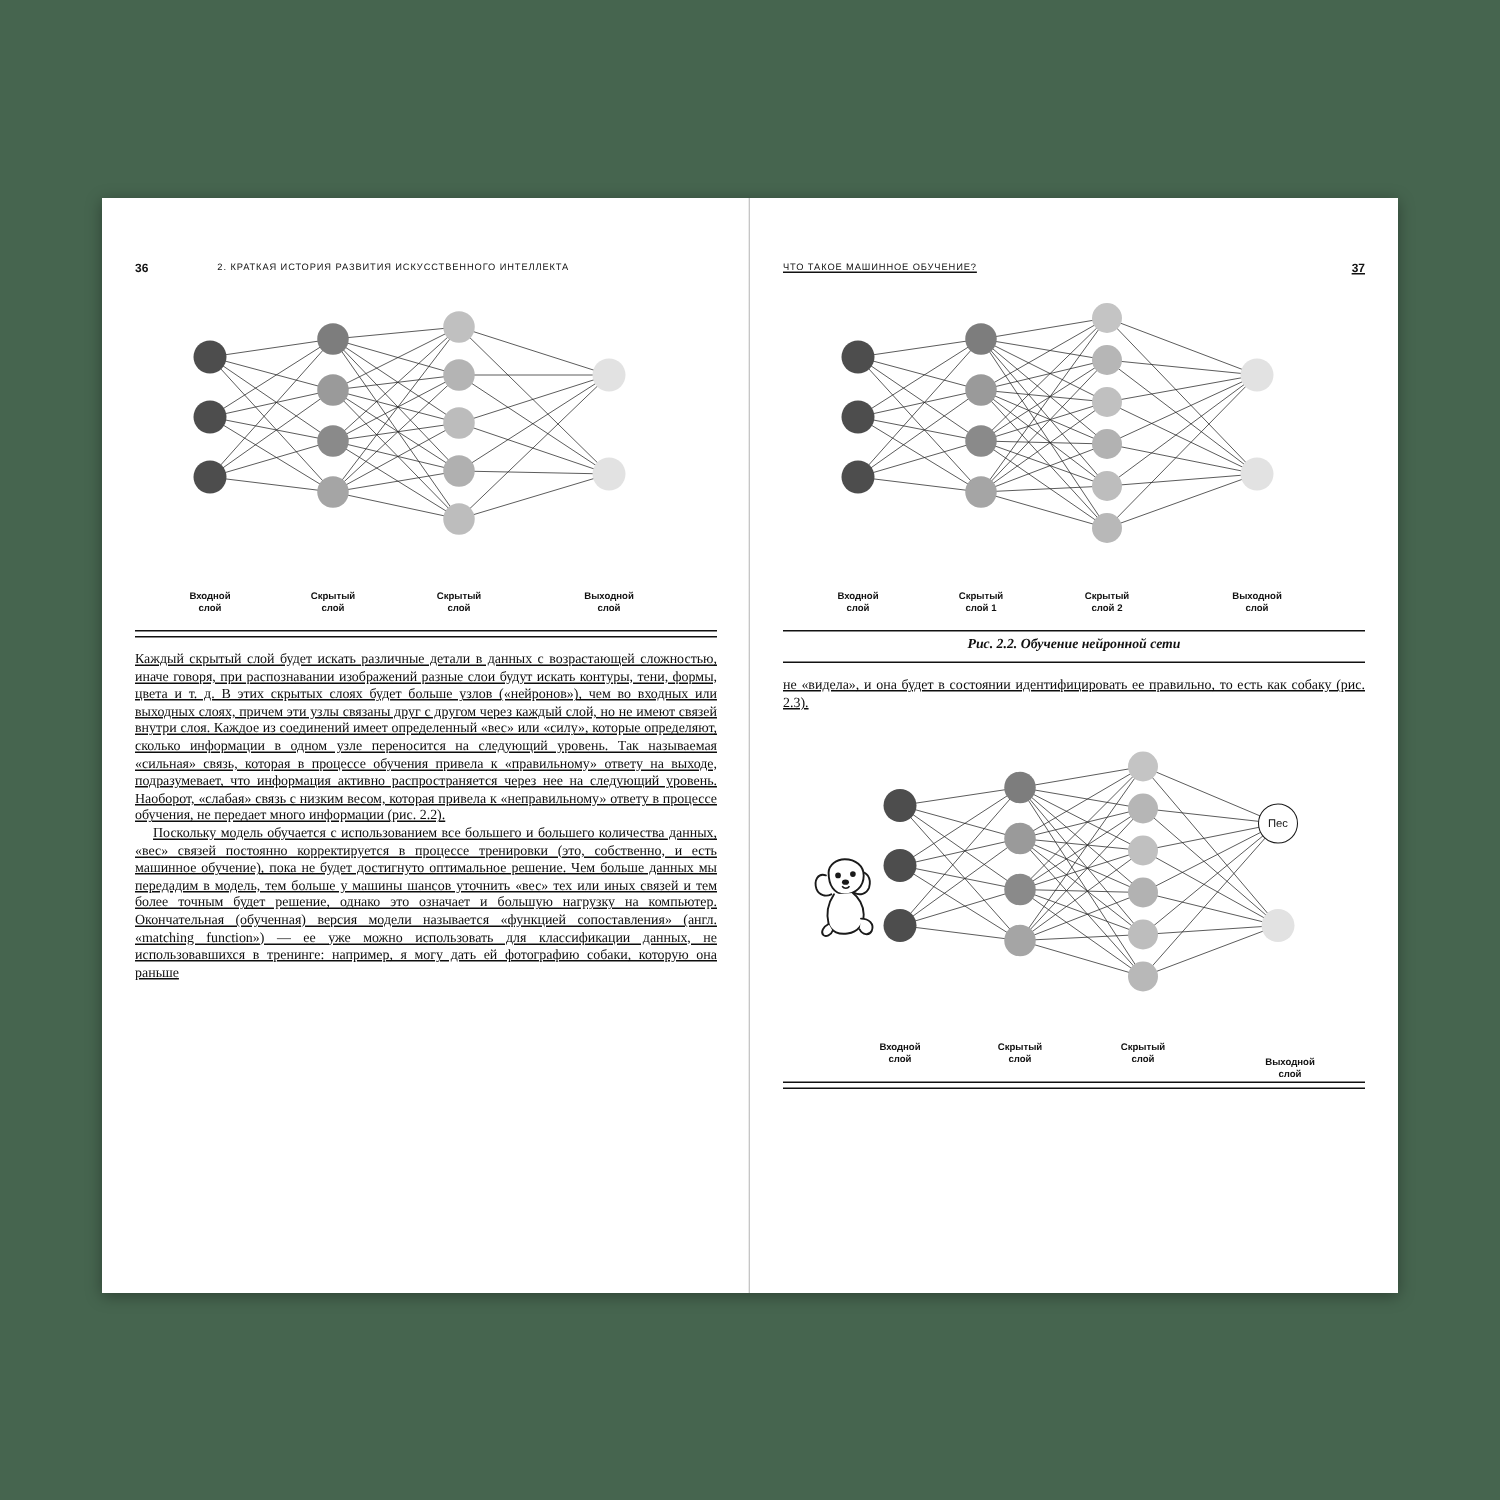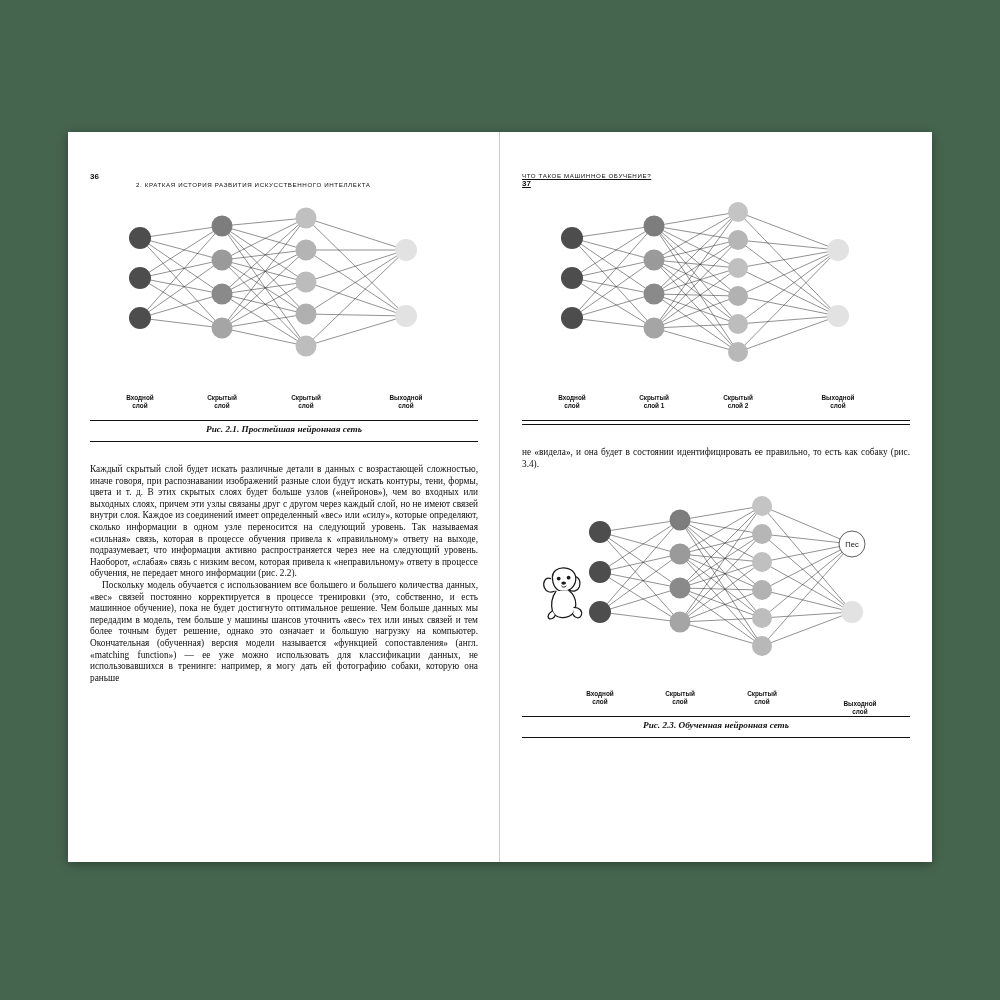--- a/index.html
+++ b/index.html
@@ -25,26 +25,25 @@
   }
   .page.left{ padding:40px 22px 20px 22px; }
   .page.right{ padding:40px 22px 20px 22px; }
   .gutter{
     position:absolute;
     left:431px; top:0; width:2px; height:730px;
     background:linear-gradient(to right,#d8d8d8,#bdbdbd,#e8e8e8);
   }
   
   .runhead{
-    display:flex; 
+    display:flex; align-items:center;
     font-family:"Liberation Sans", sans-serif;
     font-size:6.2px; letter-spacing:0.6px;
     color:#111; text-transform:uppercase;
     height:12px;
-    flex-direction:column;
   }
   .runhead .folio{
     font-size:8px; font-weight:bold; letter-spacing:0;
   }
   .runhead.left-head .title{ margin-left:46px; }
   .runhead.right-head{ justify-content:space-between;text-decoration:underline; }
 
   
   .figwrap{ position:relative; margin-top:14px; }
   .netfig{ display:block; margin:0 auto; }
@@ -61,26 +60,27 @@
     font-family:"Liberation Serif", serif;
     font-style:italic; font-weight:bold;
     font-size:9.2px; text-align:center; color:#111;
     padding-bottom:4px;
   }
   .caption-block{ margin-top:4px; }
   .caption-block .rule.bottom{ margin:3px 0 0 0; }
 
   
   .bodytext{
-    margin-top:22px;
+    margin-top:10px;
     font-size:9.3px;
     line-height:11.6px;
     text-align:justify;
     color:#0d0d0d;
     hyphens:auto;
+    text-decoration:underline;
   }
   .bodytext p{ margin:0; text-indent:12px; }
   .bodytext p.first{ text-indent:0; }
 
   .dog{
     position:absolute;
     left:16px; top:84px;
     width:54px; height:58px;
   }
 </style>
@@ -153,21 +153,20 @@
           <span>слой</span>
         </span>
         <span style="left:316px;">
           <span>Выходной</span><br>
           <span>слой</span>
         </span>
       </div>
 
       <div class="caption-block">
         <div class="rule"></div>
-        <div class="caption">Рис. 2.1. Простейшая нейронная сеть</div>
         <div class="rule bottom"></div>
       </div>
     </div>
 
     <div class="bodytext">
       <p class="first">Каждый скрытый слой будет искать различные детали в данных с возрастающей сложностью, иначе говоря, при распознавании изображений разные слои будут искать контуры, тени, формы, цвета и т. д. В этих скрытых слоях будет больше узлов («нейронов»), чем во входных или выходных слоях, причем эти узлы связаны друг с другом через каждый слой, но не имеют связей внутри слоя. Каждое из соединений имеет определенный «вес» или «силу», которые определяют, сколько информации в одном узле переносится на следующий уровень. Так называемая «сильная» связь, которая в процессе обучения привела к «правильному» ответу на выходе, подразумевает, что информация активно распространяется через нее на следующий уровень. Наоборот, «слабая» связь с низким весом, которая привела к «неправильному» ответу в процессе обучения, не передает много информации (рис. 2.2).</p>
       <p>Поскольку модель обучается с использованием все большего и большего количества данных, «вес» связей постоянно корректируется в процессе тренировки (это, собственно, и есть машинное обучение), пока не будет достигнуто оптимальное решение. Чем больше данных мы передадим в модель, тем больше у машины шансов уточнить «вес» тех или иных связей и тем более точным будет решение, однако это означает и большую нагрузку на компьютер. Окончательная (обученная) версия модели называется «функцией сопоставления» (англ. «matching function») — ее уже можно использовать для классификации данных, не использовавшихся в тренинге: например, я могу дать ей фотографию собаки, которую она раньше</p>
     </div>
   </div>
 
@@ -236,26 +235,27 @@
           <span>слой 2</span>
         </span>
         <span style="left:316px;">
           <span>Выходной</span><br>
           <span>слой</span>
         </span>
       </div>
 
       <div class="caption-block">
         <div class="rule"></div>
+        <div class="caption">Рис. 2.2. Обучение нейронной сети</div>
         <div class="rule bottom"></div>
       </div>
     </div>
 
     <div class="bodytext">
-      <p class="first">не «видела», и она будет в состоянии идентифицировать ее правильно, то есть как собаку (рис. 3.4).</p>
+      <p class="first">не «видела», и она будет в состоянии идентифицировать ее правильно, то есть как собаку (рис. 2.3).</p>
     </div>
 
     <div class="figwrap" style="margin-top:10px;">
       <svg class="netfig" width="388" height="210" viewBox="0 0 388 210">
         <g stroke="#1a1a1a" stroke-width="0.5" fill="none" opacity="0.95">
           <path d="M78,52 L158,40 M78,52 L158,74 M78,52 L158,108 M78,52 L158,142
                    M78,92 L158,40 M78,92 L158,74 M78,92 L158,108 M78,92 L158,142
                    M78,132 L158,40 M78,132 L158,74 M78,132 L158,108 M78,132 L158,142"></path>
           <path d="M158,40 L240,26 M158,40 L240,54 M158,40 L240,82 M158,40 L240,110 M158,40 L240,138 M158,40 L240,166
                    M158,74 L240,26 M158,74 L240,54 M158,74 L240,82 M158,74 L240,110 M158,74 L240,138 M158,74 L240,166
@@ -325,18 +325,17 @@
           <span>слой</span>
         </span>
         <span style="left:338px;top:10px;">
           <span>Выходной</span><br>
           <span>слой</span>
         </span>
       </div>
 
       <div class="caption-block">
         <div class="rule"></div>
-        <div class="caption">Рис. 2.3. Обученная нейронная сеть</div>
         <div class="rule bottom"></div>
       </div>
     </div>
   </div>
 </div>
 
 </body></html>

